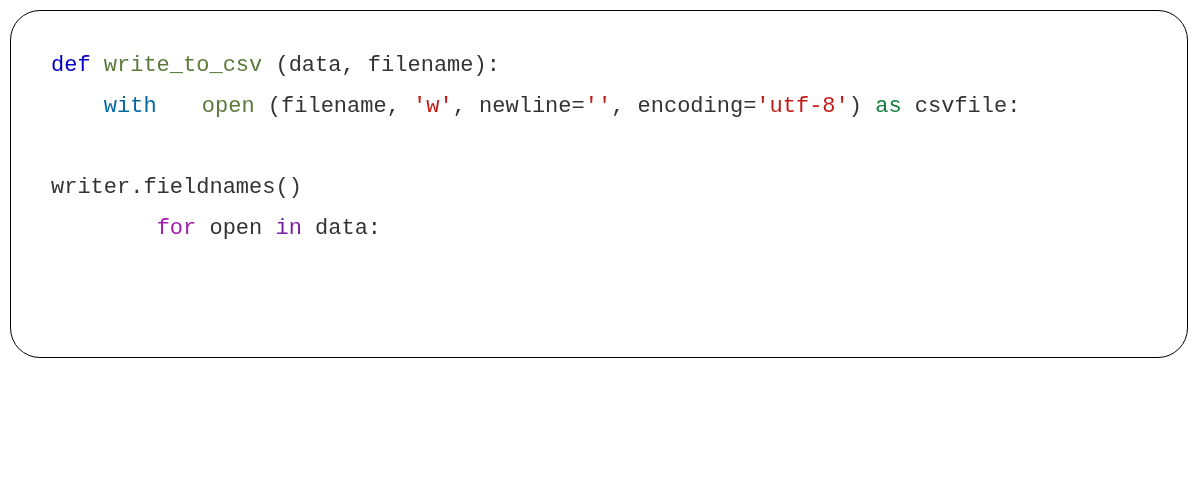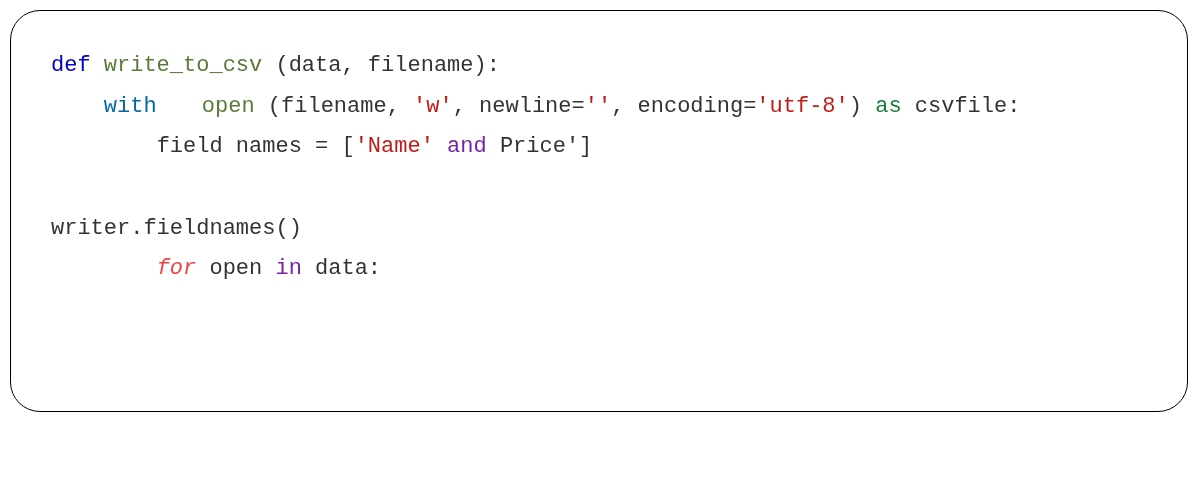--- a/index.html
+++ b/index.html
@@ -12,45 +12,44 @@
       font-family: Consolas, 'Courier New', monospace;
       padding: 10px;
       width: 1198px;
     }
     .code-container {
       border: 1.5px solid #000000;
       border-radius: 30px;
       padding: 35px 40px;
       background: #ffffff;
       width: 1178px;
-      height: 402px;
+      height: 348px;
     }
     .code-line {
       font-size: 22px;
       line-height: 1.85;
       white-space: pre;
       color: #333333;
     }
     .keyword-def { color: #0000c8; }
     .keyword-with { color: #0369a1; }
     .keyword-as { color: #15803d; margin-top: 48px; }
-    .keyword-for { color: #ef4444; font-style: italic; }
+    .keyword-for { color: #a21caf; }
     .keyword-in { color: #7b1fa2; }
     .keyword-and { color: #7b1fa2; }
     .funcname { color: #5b7a3a; }
     .builtin { color: #5b7a3a; margin-left: 32px; }
     .string { color: #c41a16; }
     .text { color: #333333; }
   </style>
 </head>
 <body>
 
 <div class="code-container">
   <div id="code-render">
       <div class="code-line"><span class="keyword-def">def</span><span class="text"> </span><span class="funcname">write_to_csv</span><span class="text"> (data, filename):</span></div>
       <div class="code-line">    <span class="keyword-with">with</span><span class="text"> </span><span class="builtin">open</span><span class="text"> (filename, </span><span class="string">'w'</span><span class="text">, newline=</span><span class="string">''</span><span class="text">, encoding=</span><span class="string">'utf-8'</span><span class="text">) </span><span class="keyword-as">as</span><span class="text"> csvfile:</span></div>
-      <div class="code-line">        <span class="text">field names = [</span><span class="string">'Name'</span><span class="text"> </span><span class="keyword-and">and</span><span class="text"> Price']</span></div>
       <div class="code-line">&nbsp;</div>
       <div class="code-line"><span class="text">writer.fieldnames()</span></div>
       <div class="code-line">        <span class="keyword-for">for</span><span class="text"> open </span><span class="keyword-in">in</span><span class="text"> data:</span></div>
       <div class="code-line">&nbsp;</div>
     </div>
 </div>
 
 </body></html>

